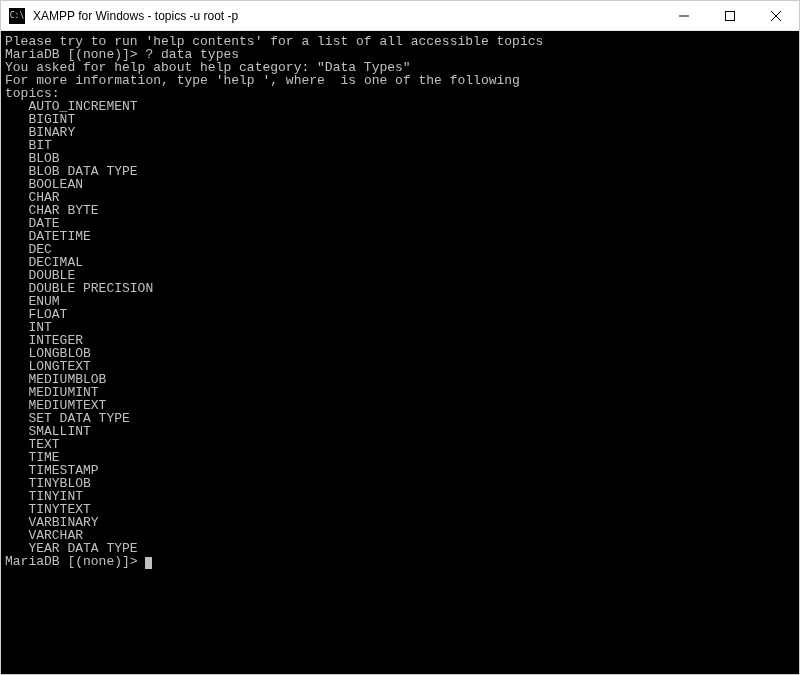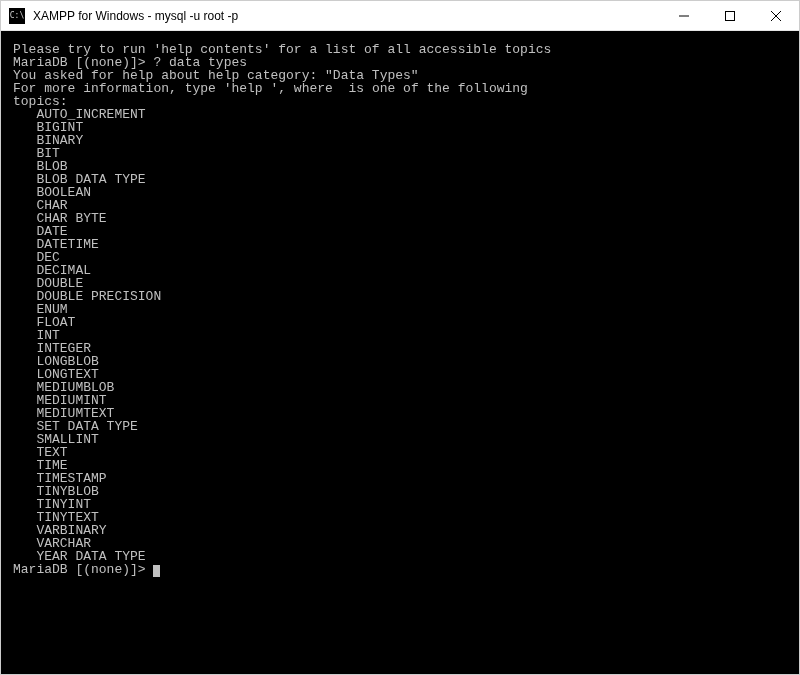--- a/index.html
+++ b/index.html
@@ -57,41 +57,41 @@
       height: 10px;
     }
     .terminal {
       width: 100%;
       height: calc(100% - 30px);
       background: #000;
       color: #c0c0c0;
       font-family: "NSimSun","SimSun","Consolas", "Courier New", monospace;
       font-size: 13px;
       line-height: 13px;
-      padding: 12px;
+      padding: 4px;
       white-space: pre;
       overflow: hidden;
     }
     .term-line {
       white-space: pre;
     }
     .cursor {
       display: inline-block;
       width: 7px;
       height: 12px;
       background: #c0c0c0;
       vertical-align: text-bottom;
     }
   </style>
 </head>
 <body>
 
 <div class="titlebar">
   <div class="app-icon">C:\</div>
-  <div class="title-text">XAMPP for Windows - mysql -u root -p</div>
+  <div class="title-text">XAMPP for Windows - topics -u root -p</div>
   <div class="window-controls">
     <div class="win-btn">
       <svg viewBox="0 0 10 10">
           <line x1="0" y1="5" x2="10" y2="5" stroke="#000" stroke-width="1"></line>
         </svg>
     </div>
     <div class="win-btn">
       <svg viewBox="0 0 10 10">
           <rect x="0.5" y="0.5" width="9" height="9" fill="none" stroke="#000" stroke-width="1"></rect>
         </svg>

